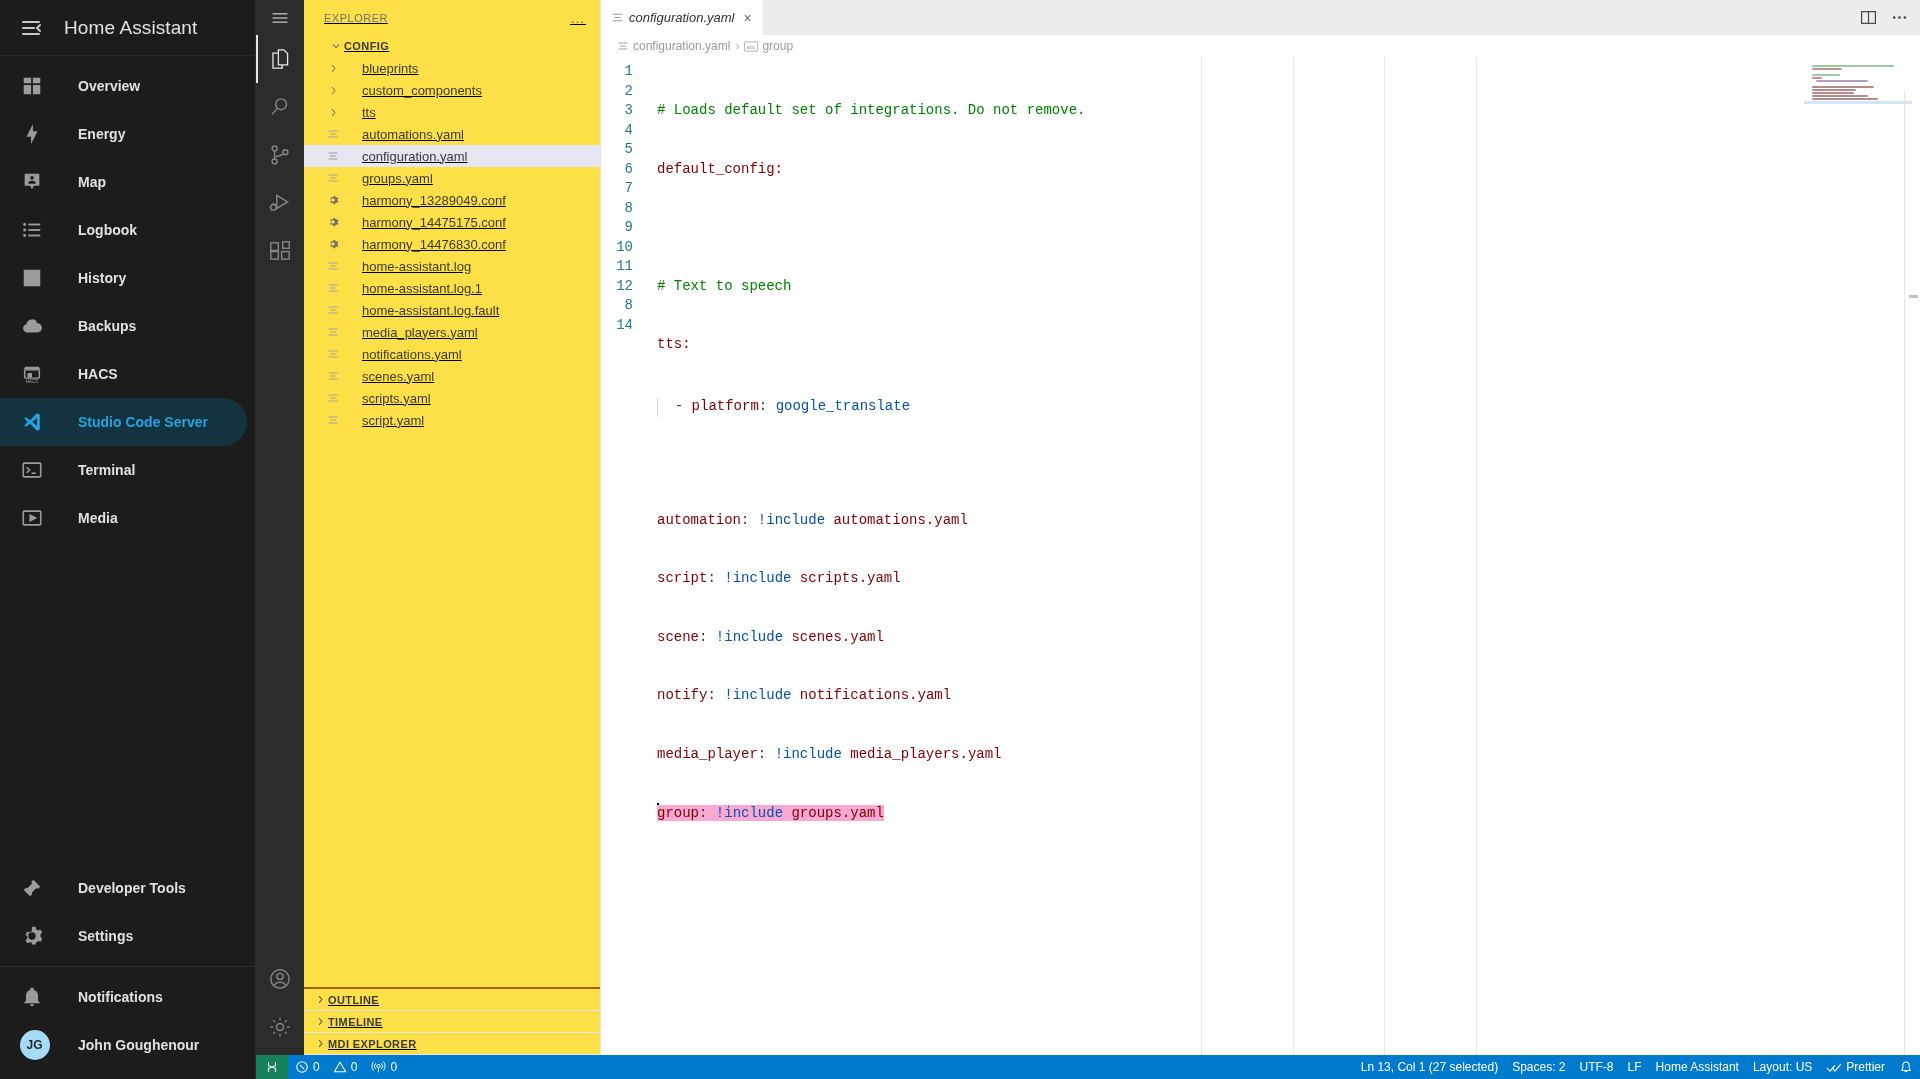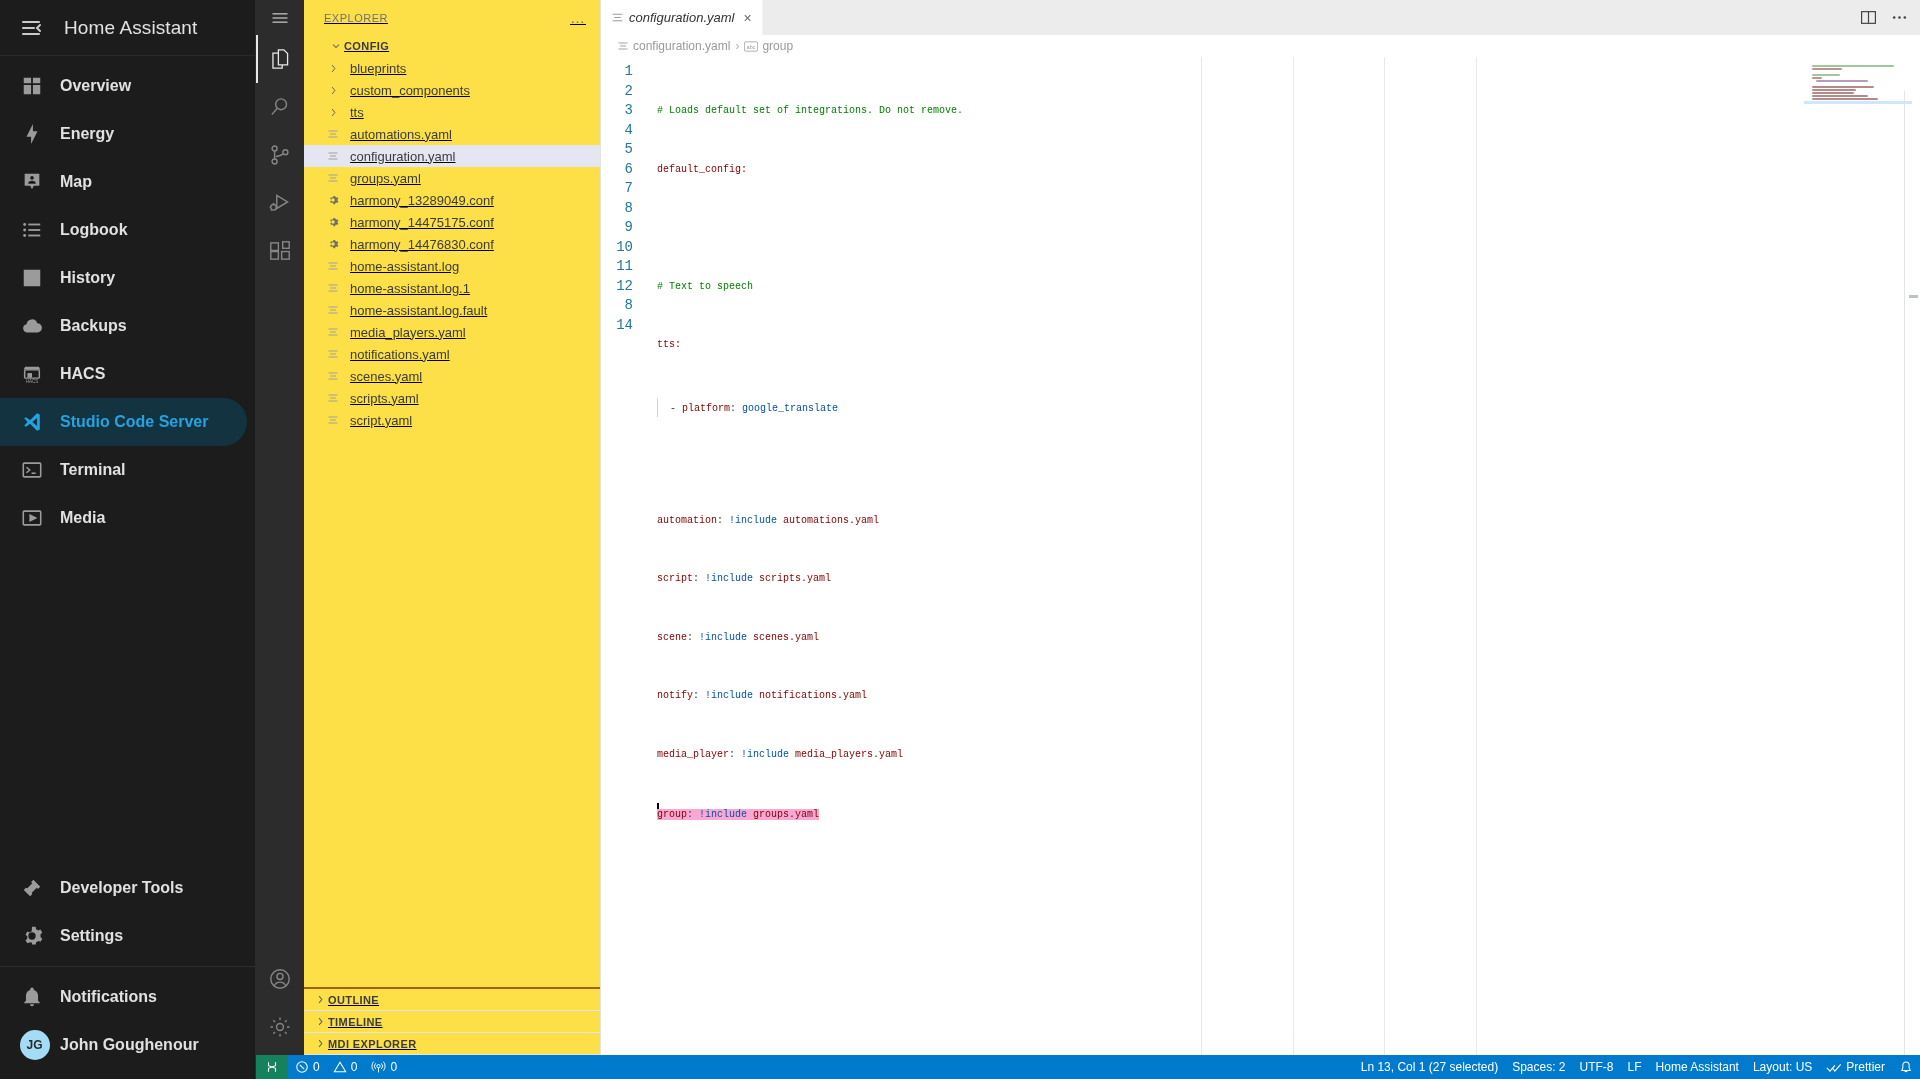--- a/index.html
+++ b/index.html
@@ -35,21 +35,21 @@
   .ha-item {
     height:48px; display:flex; align-items:center;
     padding:0 12px; cursor:pointer; position:relative;
     border-radius:0 24px 24px 0; margin-right:8px;
   }
   .ha-item .ic {
     width:40px; min-width:40px; display:flex; align-items:center; justify-content:center;
     color:#9b9b9b;
   }
   .ha-item .lbl {
-    margin-left:8px; font-size:16px; font-weight:bold; color:#e1e1e1; white-space:nowrap;
+    margin-left:26px; font-size:14px; font-weight:bold; color:#e1e1e1; white-space:nowrap;
   }
   .ha-item.active { background:#12333f; }
   .ha-item.active .lbl { color:#24a3e0; }
   .ha-item.active .ic { color:#24a3e0; }
   .ha-spacer { flex:1 1 auto; }
   .ha-divider { height:1px; background:#2e2e2e; margin:6px 0; }
   .ha-avatar {
     width:30px; height:30px; border-radius:50%; background:#a5dcf5; color:#2a2a2a;
     display:flex; align-items:center; justify-content:center;
     font-size:12px; font-weight:bold; margin-left:5px;
@@ -94,21 +94,21 @@
   }
   .chev { width:16px; min-width:16px; display:flex; align-items:center; justify-content:center; color:#5f5f5f;}
   .filelist { flex:1 1 auto; overflow:hidden; }
   .frow {
     height:22px; display:flex; align-items:center; font-size:13px; color:#3b3b3b;
     padding-left:8px; cursor:pointer; white-space:nowrap;
   }
   .frow.selected { background:#e4e6f1; }
   .frow .findent { width:12px; min-width:12px; }
   .frow .ficon { width:18px; min-width:18px; display:flex; align-items:center; justify-content:center; }
-  .frow .fname { margin-left:8px; }
+  .frow .fname { margin-left:20px; }
   .sb-panels { border-top:2px solid #a16207;margin-top:31px; }
   .panel-head {
     height:22px; display:flex; align-items:center; font-size:11px; font-weight:bold;
     color:#3b3b3b; padding-left:8px; letter-spacing:.4px; cursor:pointer;
     border-bottom:1px solid #e4e4e4;
   }
 
   
   .editorgroup { flex:1 1 auto; display:flex; flex-direction:column; min-width:0; background:#ffffff; }
   .tabsbar { height:35px; min-height:35px; display:flex; background:#ececec; align-items:stretch; }
@@ -129,21 +129,21 @@
   .bc-item { display:flex; align-items:center; gap:4px; cursor:pointer; }
   .bc-sep { color:#b3b3b3; }
   .editor-area { flex:1 1 auto; display:flex; position:relative; min-height:0; background:#ffffff; overflow:hidden;}
   .code-wrap { flex:1 1 auto; position:relative; display:flex; overflow:hidden;}
   .gutter {
     width:46px; min-width:46px; text-align:right; padding-right:14px;
     font-family:"Liberation Mono", monospace; font-size:14px; line-height:19.5px;
     color:#237893; padding-top:5px; user-select:none;
   }
   .codelines {
-    flex:1 1 auto; font-family:"Liberation Mono", monospace; font-size:10px; line-height:19.5px;
+    flex:1 1 auto; font-family:"Liberation Mono", monospace; font-size:14px; line-height:19.5px;
     padding-top:5px; white-space:pre; position:relative; padding-left:10px;
   }
   .cl { height:19.5px; position:relative; }
   .tok-comment { color:#008000; }
   .tok-key { color:#800000; }
   .tok-val { color:#0451a5; }
   .tok-plain { color:#3b3b3b; }
   .indent-guide {
     display:inline-block; width:0; border-left:1px solid #d3d3d3; height:19.5px;
     vertical-align:text-bottom; position:relative; top:4px;

